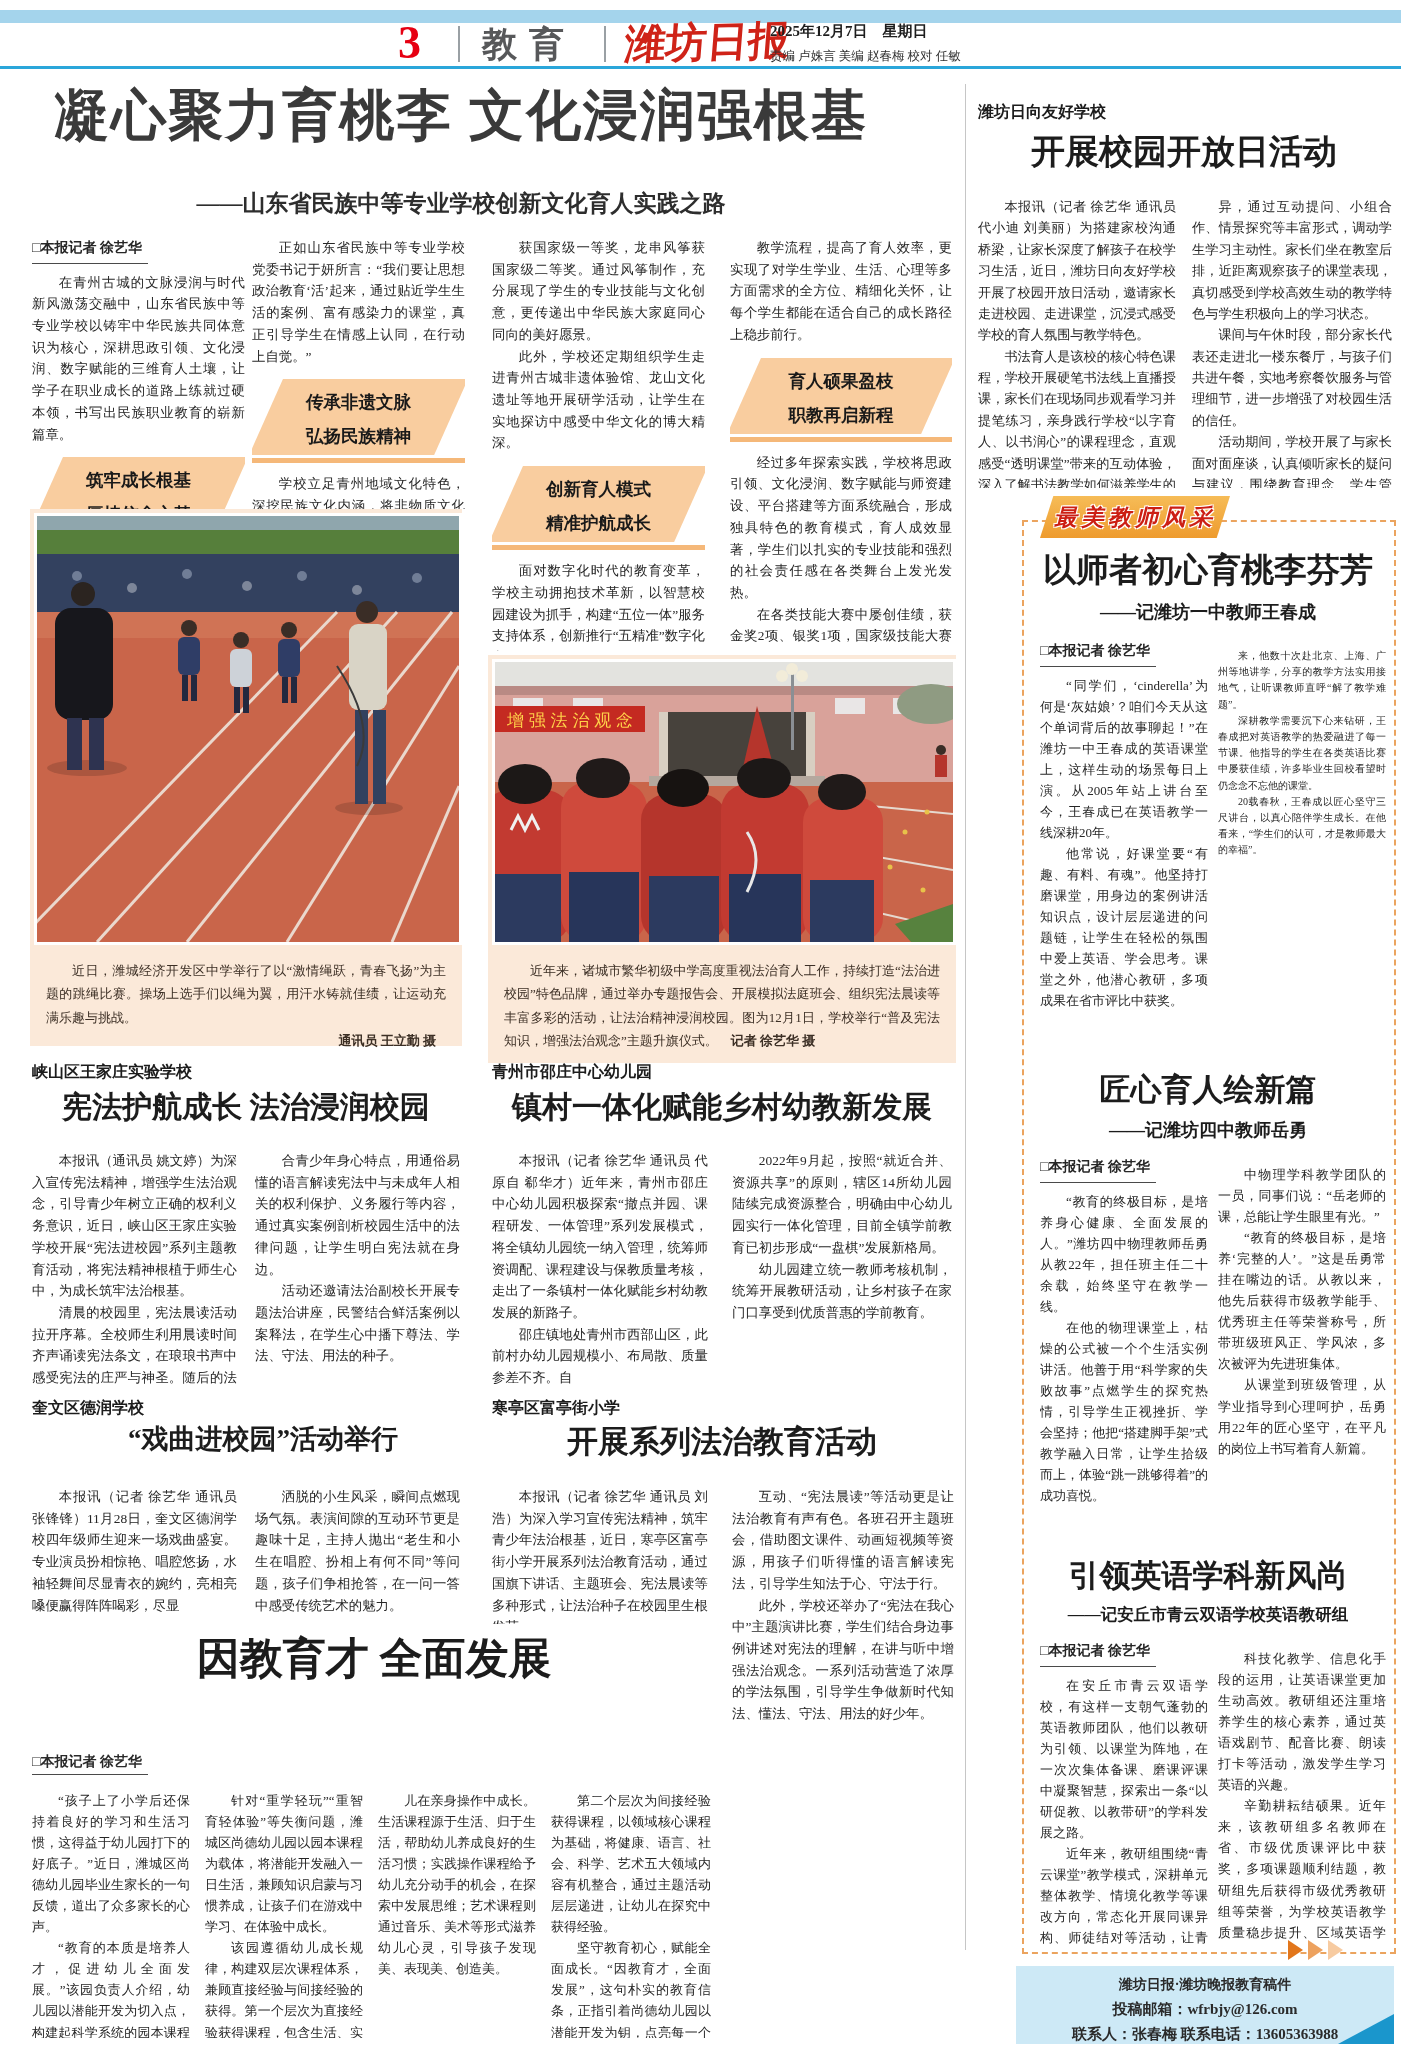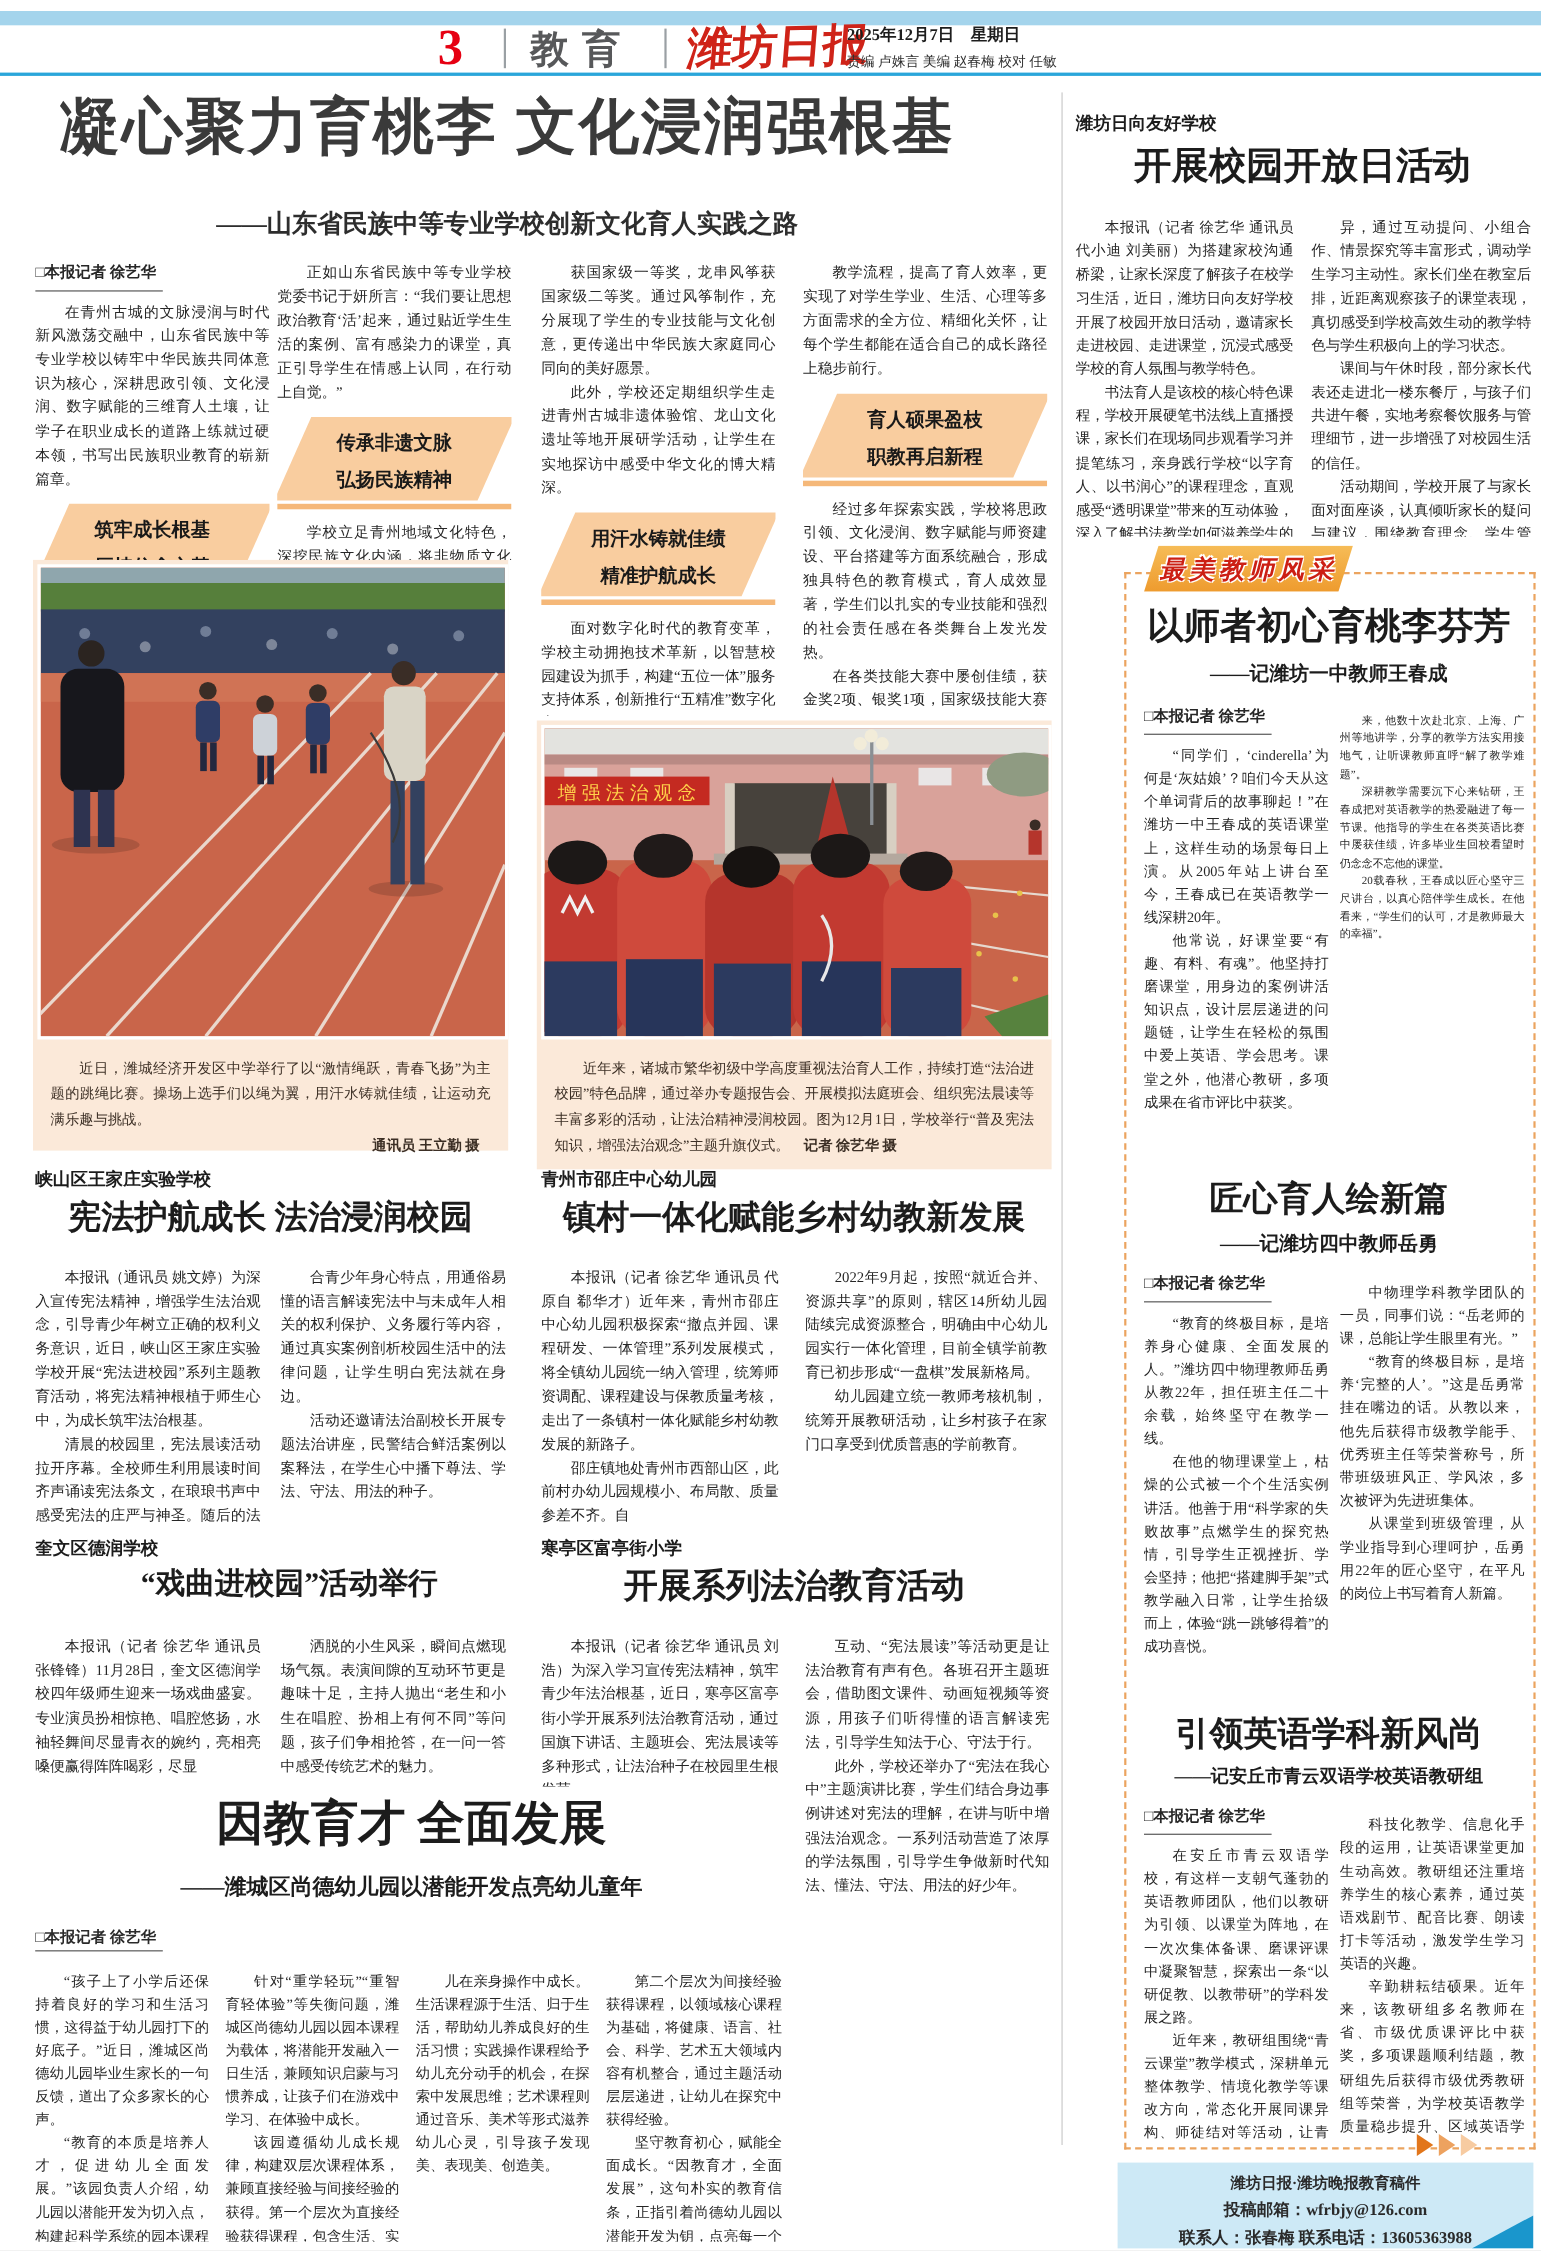--- a/index.html
+++ b/index.html
@@ -89,21 +89,21 @@
       <span>弘扬民族精神</span>
     </div>
     <p>学校立足青州地域文化特色，深挖民族文化内涵，将非物质文化遗产传承与职业教育有机结合，组建剪纸、挫琴、风筝等6个非遗传习坊，邀请非遗代表性传承人进校园、上讲台，手把手传授技艺，打造了一系列特色鲜明的文化育人活动。</p>
 
   </div>
 
   <div class="abs col" style="left:492px;top:237px;width:213px;height:414px;">
     <p>获国家级一等奖，龙串风筝获国家级二等奖。通过风筝制作，充分展现了学生的专业技能与文化创意，更传递出中华民族大家庭同心同向的美好愿景。</p>
     <p>此外，学校还定期组织学生走进青州古城非遗体验馆、龙山文化遗址等地开展研学活动，让学生在实地探访中感受中华文化的博大精深。</p>
     <div class="sec-head">
-      <span>用汗水铸就佳绩</span><br>
+      <span>创新育人模式</span><br>
       <span>精准护航成长</span>
     </div>
     <p>面对数字化时代的教育变革，学校主动拥抱技术革新，以智慧校园建设为抓手，构建“五位一体”服务支持体系，创新推行“五精准”数字化育人机制。</p>
 
   </div>
 
   <div class="abs col" style="left:730px;top:237px;width:222px;height:414px;">
     <p>教学流程，提高了育人效率，更实现了对学生学业、生活、心理等多方面需求的全方位、精细化关怀，让每个学生都能在适合自己的成长路径上稳步前行。</p>
     <div class="sec-head">
       <span>育人硕果盈枝</span><br>
@@ -329,21 +329,20 @@
   <div class="abs art-hl" style="left:488px;top:1424px;width:468px;font-size:31px;">开展系列法治教育活动</div>
   <div class="abs col" style="left:492px;top:1486px;width:216px;height:138px;">
     <p>本报讯（记者 徐艺华 通讯员 刘浩）为深入学习宣传宪法精神，筑牢青少年法治根基，近日，寒亭区富亭街小学开展系列法治教育活动，通过国旗下讲话、主题班会、宪法晨读等多种形式，让法治种子在校园里生根发芽。</p>
   </div>
   <div class="abs col" style="left:732px;top:1486px;width:222px;height:552px;">
     <p>互动、“宪法晨读”等活动更是让法治教育有声有色。各班召开主题班会，借助图文课件、动画短视频等资源，用孩子们听得懂的语言解读宪法，引导学生知法于心、守法于行。</p>
     <p>此外，学校还举办了“宪法在我心中”主题演讲比赛，学生们结合身边事例讲述对宪法的理解，在讲与听中增强法治观念。一系列活动营造了浓厚的学法氛围，引导学生争做新时代知法、懂法、守法、用法的好少年。</p>
   </div>
 
   <div class="abs art-hl" style="left:30px;top:1634px;width:688px;font-size:43px;">因教育才 全面发展</div>
-  <div class="abs art-sub" style="left:30px;top:1702px;width:688px;font-size:20px;">——潍城区尚德幼儿园以潜能开发点亮幼儿童年</div>
   <div class="abs" style="left:32px;top:1752px;">
     <span class="byline">□本报记者 徐艺华</span>
   </div>
   <div class="abs col" style="left:32px;top:1790px;width:158px;height:248px;font-size:13px;">
     <p>“孩子上了小学后还保持着良好的学习和生活习惯，这得益于幼儿园打下的好底子。”近日，潍城区尚德幼儿园毕业生家长的一句反馈，道出了众多家长的心声。</p>
     <p>“教育的本质是培养人才，促进幼儿全面发展。”该园负责人介绍，幼儿园以潜能开发为切入点，构建起科学系统的园本课程体系，让每个孩子都能被看见、被点亮。</p>
   </div>
   <div class="abs col" style="left:205px;top:1790px;width:158px;height:248px;font-size:13px;">
     <p>针对“重学轻玩”“重智育轻体验”等失衡问题，潍城区尚德幼儿园以园本课程为载体，将潜能开发融入一日生活，兼顾知识启蒙与习惯养成，让孩子们在游戏中学习、在体验中成长。</p>
     <p>该园遵循幼儿成长规律，构建双层次课程体系，兼顾直接经验与间接经验的获得。第一个层次为直接经验获得课程，包含生活、实践操作、艺术三大模块，让幼</p>

